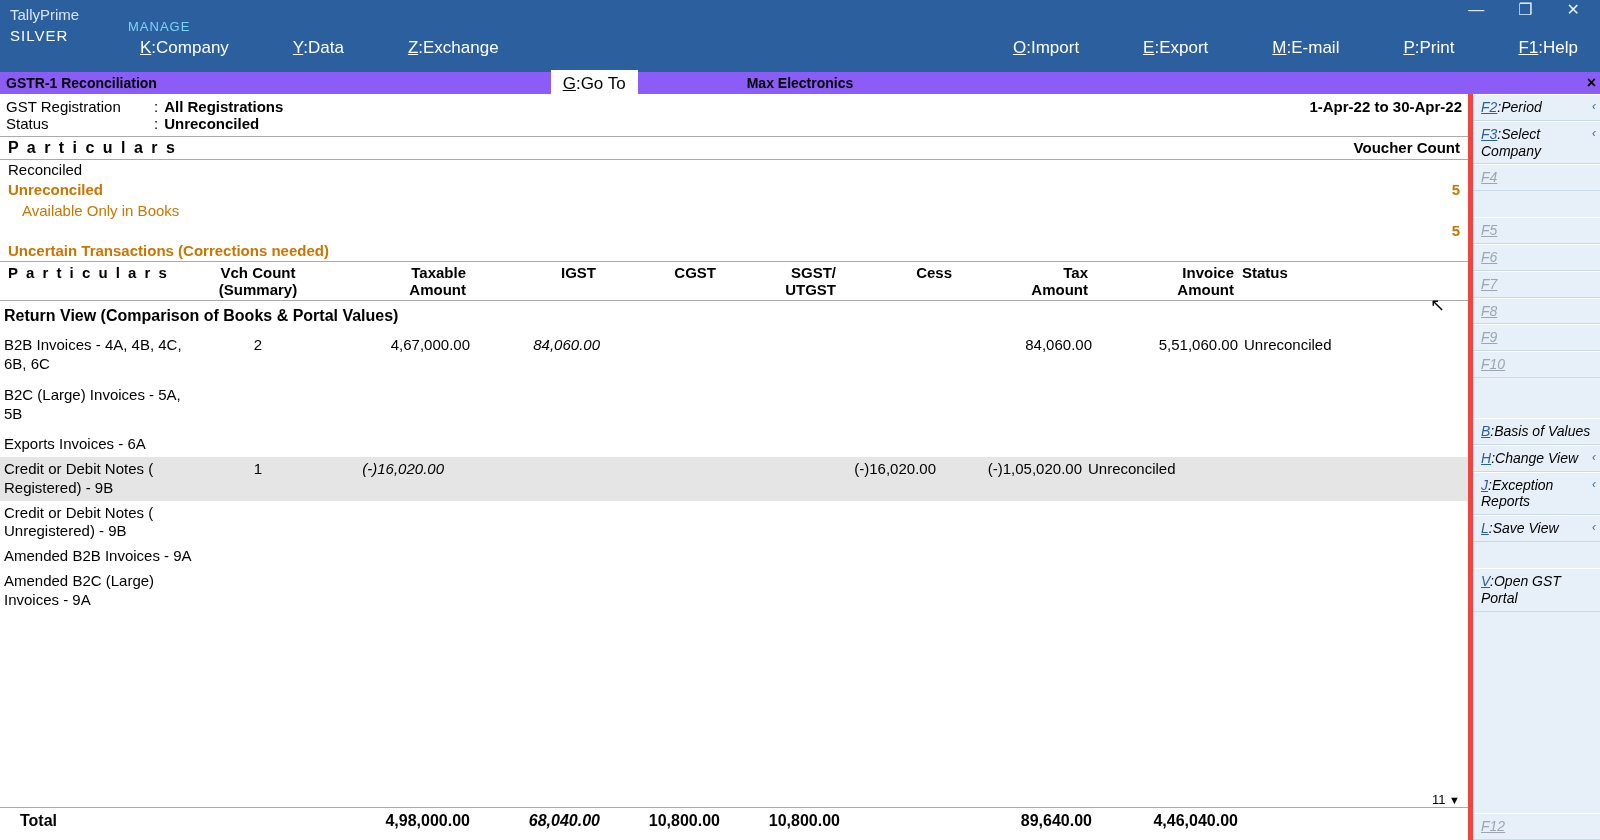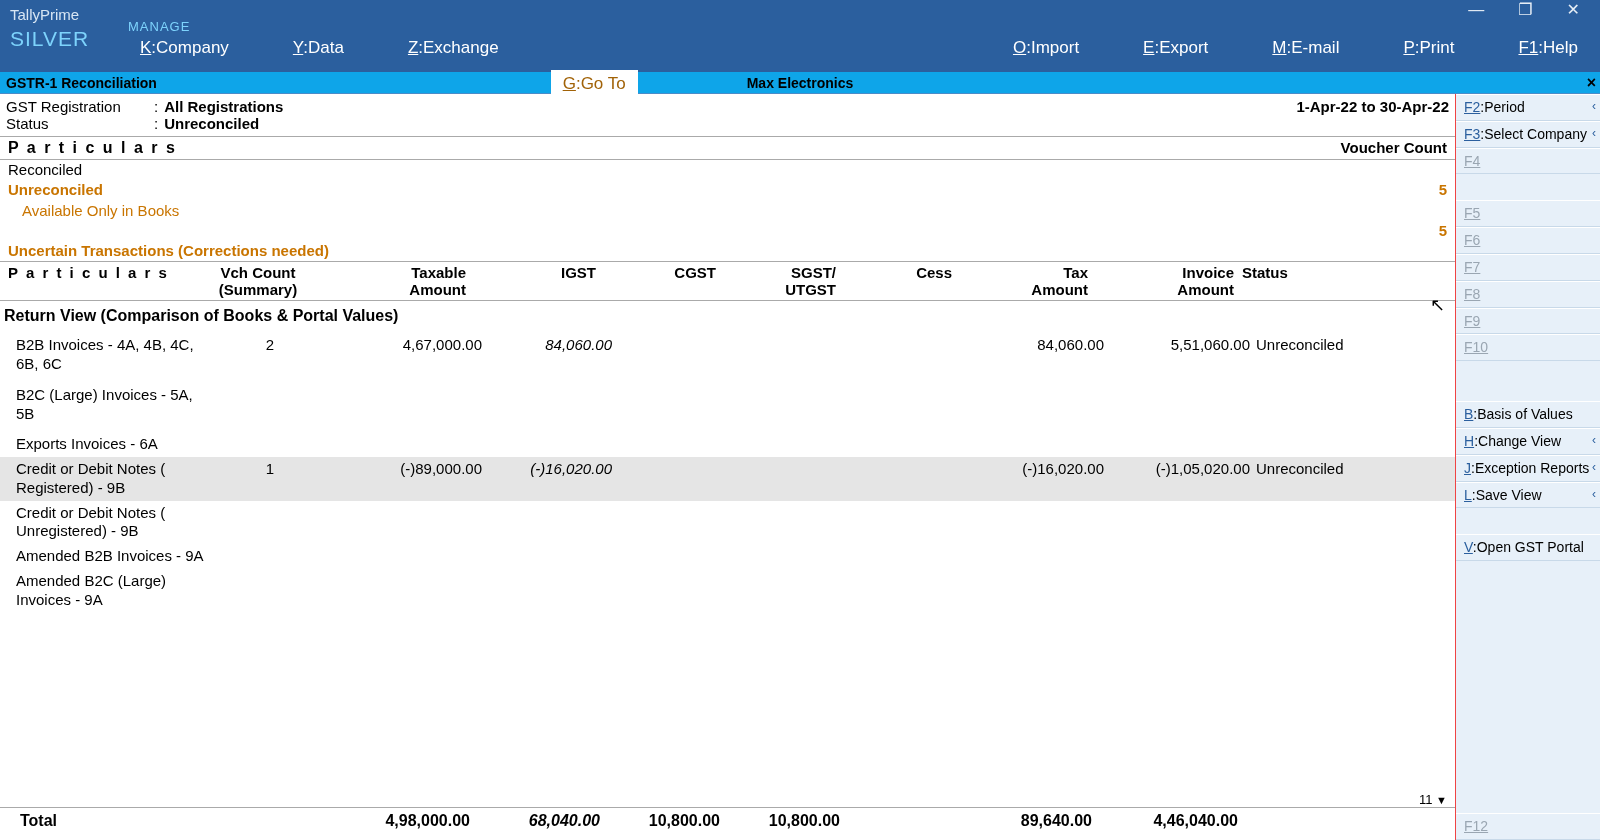--- a/index.html
+++ b/index.html
@@ -1,37 +1,37 @@
 <!DOCTYPE html>
 <html><head>
 <meta charset="utf-8">
 <style>
 * { margin:0; padding:0; box-sizing:border-box; font-family:"Segoe UI",Tahoma,sans-serif; }
 body { width:1600px; height:840px; background:#fff; overflow:hidden; font-size:15px; color:#000; }
 .titlebar { height:72px; background:#2b5f9e; color:#fff; display:flex; }
 .titlebar-left { width:116px; padding:6px 0 0 10px; }
 .titlebar-left .prod { font-size:15px; color:#d8e6f4; } 
-.titlebar-left .ed { font-size:21px; letter-spacing:1px; color:#7dd3fc; margin-top:4px; font-weight:400;}
+.titlebar-left .ed { font-size:15px; letter-spacing:1px; color:#ffffff; margin-top:4px; font-weight:400;}
 .titlebar-right { flex:1; display:flex; flex-direction:column; }
 .winctrl { height:26px; display:flex; justify-content:flex-end; align-items:center; gap:34px; padding-right:20px; color:#e6eef6; font-size:16px;}
 .winctrl span { cursor:default; }
 .manage-row { height:18px; padding-left:12px; color:#7dd3fc; font-size:13px; letter-spacing:1px; font-weight:400;}
 .menubar { flex:1; display:flex; align-items:flex-start; }
 .menubar .mitem { color:#fff; font-size:17px; padding:4px 12px; margin-right:40px; cursor:default; white-space:nowrap;}
 .menubar .mitem.first { margin-left:12px; }
 .menubar .mitem .ul { text-decoration:underline; }
-.menubar .mitem.active { background:#fff; color:#a16207;margin-top:36px; }
+.menubar .mitem.active { background:#fff; color:#000000;margin-top:36px; }
 .menubar .spacer { flex:1; }
-.subtitle { height:22px; background:#0ea5e9; display:flex; align-items:center; color:#000; font-size:14px; font-weight:600; border-bottom:1px solid #4b8cc8;}
+.subtitle { height:22px; background:#8b5cf6; display:flex; align-items:center; color:#000; font-size:14px; font-weight:600; border-bottom:1px solid #4b8cc8;}
 .subtitle .left { padding-left:6px; }
 .subtitle .center { position:absolute; left:50%; transform:translateX(-50%);}
 .subtitle .close { margin-left:auto; margin-right:4px; font-size:16px; cursor:default; }
 .main { display:flex; height:746px; }
 .content { flex:1; display:flex; flex-direction:column; position:relative; }
-.rpanel { width:145px; background:#e7f0f9; border-left:1px solid #ef4444; display:flex; flex-direction:column; font-size:14px;}
+.rpanel { width:132px; background:#e7f0f9; border-left:5px solid #ef4444; display:flex; flex-direction:column; font-size:14px;font-style:italic;}
 .rpanel .ritem { padding:4px 8px; border-bottom:1px solid #c8d9e9; border-top:1px solid #fff; cursor:default; position:relative; line-height:1.2;}
 .rpanel .ritem.disabled { color:#9aa6b2; }
 .rpanel .ritem .ul { text-decoration:underline; color:#2b5f9e; }
 .rpanel .ritem.disabled .ul { color:#9aa6b2; text-decoration:underline; }
 .rpanel .ritem .chev { position:absolute; right:4px; top:4px; color:#2b5f9e; font-size:12px;}
 .rpanel .sep { height:26px; }
 .hdrinfo { padding:4px 6px; display:flex; font-size:15px;}
 .hdrinfo .lbl { display:inline-block; min-width:148px; }
 .hdrinfo .colon { margin-right:6px; }
 .hdrinfo .val { font-weight:700; }
@@ -50,21 +50,21 @@
 .c-tax { width:156px; text-align:right;}
 .c-igst { width:130px; text-align:right;}
 .c-cgst { width:120px; text-align:right;}
 .c-sgst { width:120px; text-align:right;}
 .c-cess { width:116px; text-align:right;}
 .c-taxamt { width:136px; text-align:right;}
 .c-inv { width:146px; text-align:right;}
 .c-status { flex:1; padding-left:6px;}
 .section-title { font-weight:700; padding:6px 8px 8px 4px; font-size:16px;}
 .datarows { flex:1; overflow:hidden; }
-.drow { display:flex; padding:2px 16px; font-size:15px; line-height:1.25; min-height:24px;}
+.drow { display:flex; padding:2px 4px; font-size:15px; line-height:1.25; min-height:24px;}
 .drow.highlight { background:#e5e5e5; }
 .drow .c-part { letter-spacing:normal; font-size:15px; padding-right:8px;}
 .drow .c-igst { font-style:italic;}
 .drow.tall { padding-top:3px; padding-bottom:3px;}
 .footer { border-top:1px solid #aaa; display:flex; padding:4px 4px 2px 4px; font-weight:700; font-size:16px;}
 .footer .c-igst { font-style:italic;}
 .footer-pad { height:8px; }
 .pager { text-align:right; padding:0 8px; font-size:13px; }
 .pager .tri { font-size:11px; }
 .cursor { position:absolute; left:1430px; top:200px; font-size:18px; color:#000; pointer-events:none;}
@@ -187,21 +187,20 @@
           <div class="c-cgst"></div>
           <div class="c-sgst"></div>
           <div class="c-cess"></div>
           <div class="c-taxamt"></div>
           <div class="c-inv"></div>
           <div class="c-status"></div>
         </div>
         <div class="drow tall highlight">
           <div class="c-part">Credit or Debit Notes ( Registered) - 9B</div>
           <div class="c-vch">1</div>
-          <div class="c-tax">(-)89,000.00</div>
           <div class="c-igst">(-)16,020.00</div>
           <div class="c-cgst"></div>
           <div class="c-sgst"></div>
           <div class="c-cess"></div>
           <div class="c-taxamt">(-)16,020.00</div>
           <div class="c-inv">(-)1,05,020.00</div>
           <div class="c-status">Unreconciled</div>
         </div>
         <div class="drow tall">
           <div class="c-part">Credit or Debit Notes ( Unregistered) - 9B</div>

